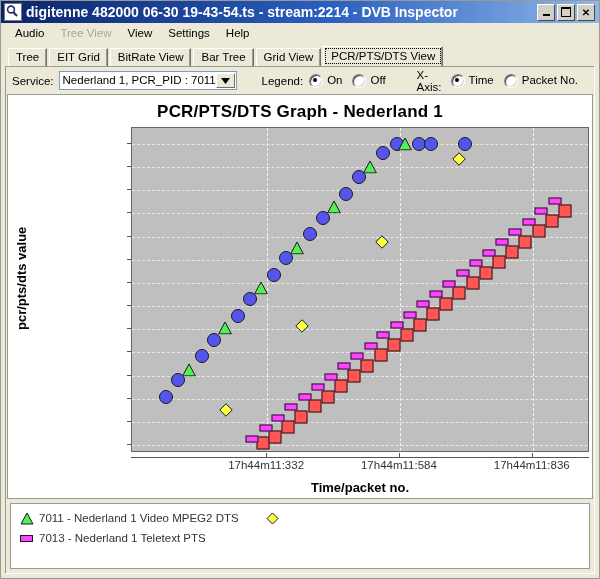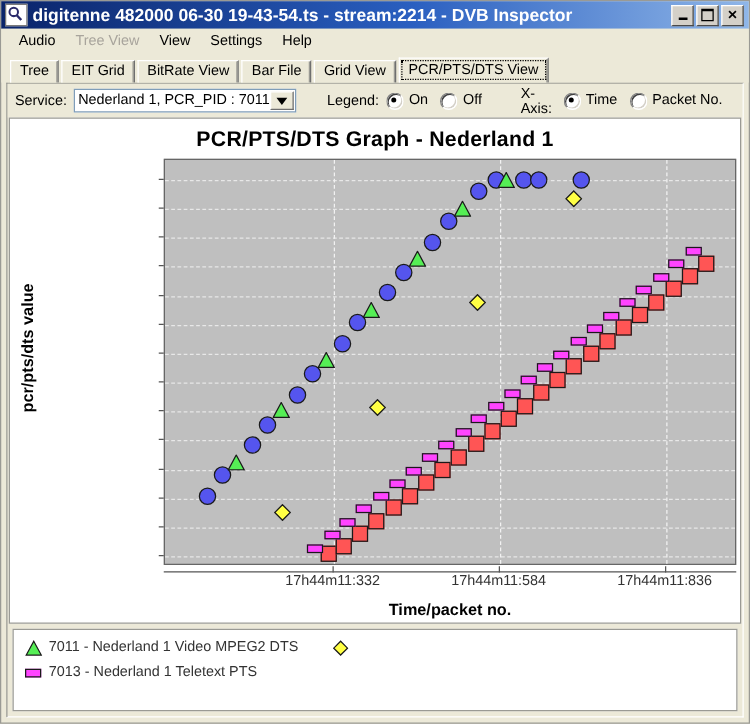--- a/index.html
+++ b/index.html
@@ -243,21 +243,21 @@
     <div class="menu-item disabled">Tree View</div>
     <div class="menu-item">View</div>
     <div class="menu-item">Settings</div>
     <div class="menu-item">Help</div>
   </div>
 
   <div class="tabstrip">
     <div class="tab">Tree</div>
     <div class="tab">EIT Grid</div>
     <div class="tab">BitRate View</div>
-    <div class="tab">Bar File</div>
+    <div class="tab">Bar Tree</div>
     <div class="tab">Grid View</div>
     <div class="tab active">PCR/PTS/DTS View</div>
   </div>
 
   <div class="content">
 
     <div class="toolbar">
       <span class="tb-label">Service:</span>
       <div class="combo">
         <div class="cv">Nederland 1, PCR_PID : 7011</div>

